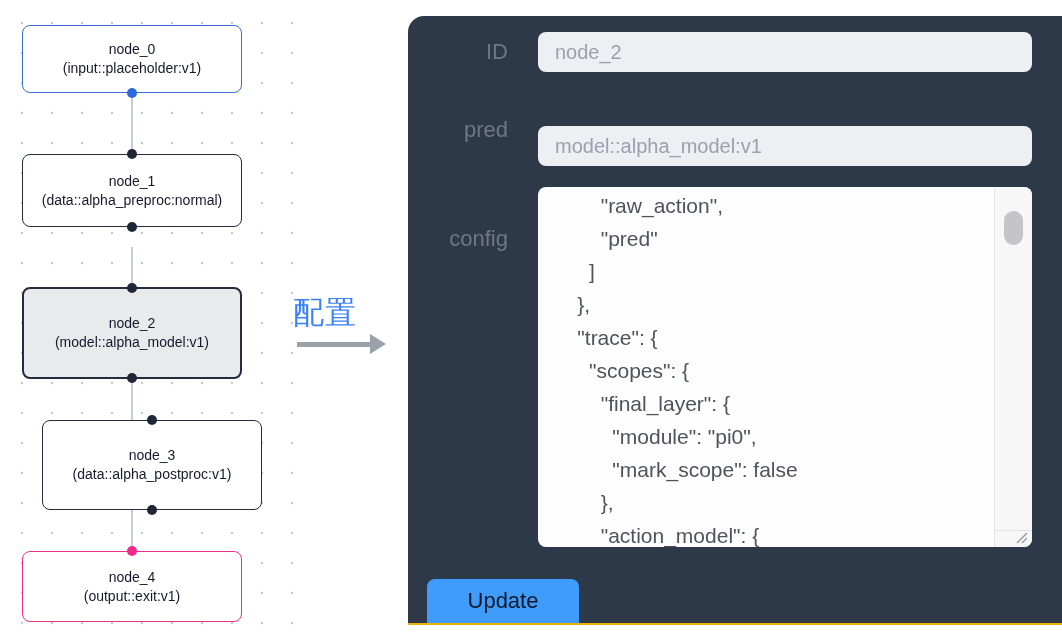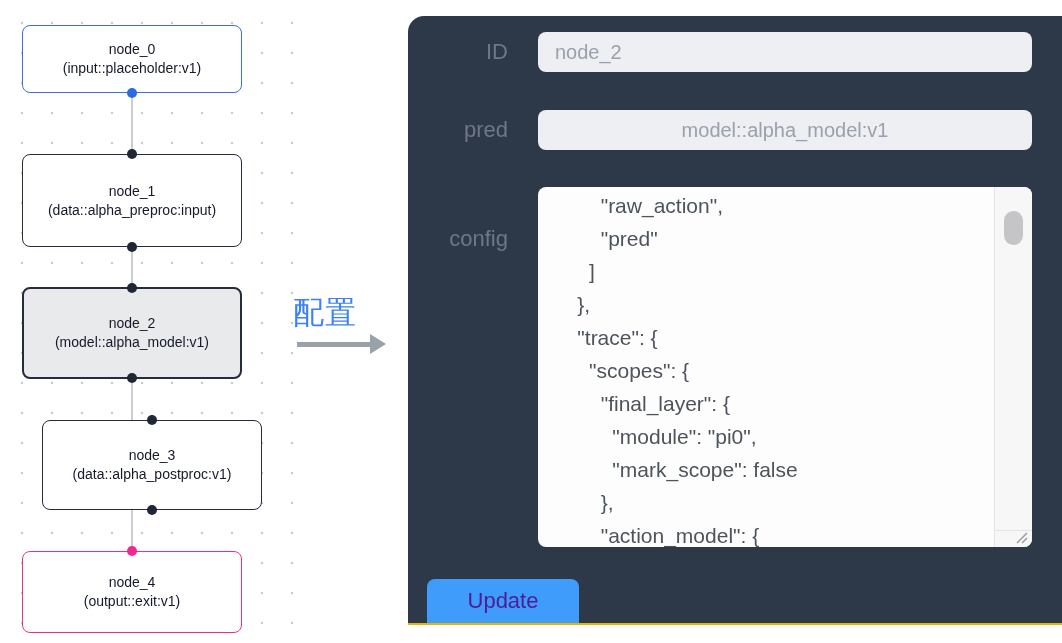--- a/index.html
+++ b/index.html
@@ -26,24 +26,24 @@
 
   
   .node {
     position:absolute; left:22px; width:220px;
     background:#ffffff; border:1.7px solid #242c3e; border-radius:8px;
     display:flex; flex-direction:column; align-items:center; justify-content:center;
     text-align:center; color:#15192b; font-size:14px; line-height:19px; font-weight:500;
   }
   .node .sub { max-width:190px; word-break:break-all; }
   .node-0 { top:25px;  height:68px; border-color:#3c6ed6; }
-  .node-1 { top:154px; height:93px; }
+  .node-1 { top:154px; height:73px; }
   .node-2 { top:287px; height:92px; background:#e9eaec; border-width:2.5px; }
   .node-3 { top:420px; height:90px;margin-left:20px; }
-  .node-4 { top:551px; height:82px; border-color:#ea3187; }
+  .node-4 { top:551px; height:71px; border-color:#ea3187; }
 
   .port { position:absolute; left:50%; margin-left:-5px; width:10px; height:10px; border-radius:50%; background:#1f2736; }
   .port.top { top:-6px; } .port.bottom { bottom:-6px; }
   .port.blue { background:#2d69e1; } .port.pink { background:#f1298c; }
 
   
   .anno-label { position:absolute; left:293px; top:292px; font-size:31px; font-weight:500; color:#3b82f6; letter-spacing:1px; }
   .arrow-line { position:absolute; left:297px; top:342px; width:74px; height:5px; background:#9aa1a9; }
   .arrow-head { position:absolute; left:370px; top:334px; width:0; height:0;
     border-left:16px solid #9aa1a9; border-top:10px solid transparent; border-bottom:10px solid transparent; }
@@ -62,21 +62,21 @@
   .label-type   { top:94px;  line-height:40px; }
   .label-config { top:176px; line-height:30px;margin-top:32px; }
 
   .text-input {
     position:absolute; left:130px; width:494px; height:40px;
     background:#edeff3; border:none; border-radius:8px;
     color:#9aa1ac; font-size:20px; padding:0 17px;
     font-family:"Liberation Sans", sans-serif; outline:none;
   }
   .input-id   { top:16px; }
-  .input-type { top:94px;text-align:center; }
+  .input-type { top:110px; }
 
   .config-box {
     position:absolute; left:130px; top:171px; width:494px; height:360px;
     background:#fdfdfe; border-radius:8px; overflow:hidden;
   }
   .config-text {
     position:absolute; left:0; top:2px; width:455px; padding-left:16px;
     white-space:pre; overflow:hidden;
     color:#4e545c; font-size:21px; line-height:33px;
     font-family:"Liberation Sans", sans-serif;
@@ -87,21 +87,21 @@
   }
   .scroll-thumb {
     position:absolute; left:9px; top:24px; width:19px; height:34px;
     background:#c5c5c8; border-radius:10px;
   }
   .resizer-cell { position:absolute; right:0; bottom:0; width:38px; height:17px; border-top:1px solid #e3e4e6; }
   .resizer-icon { position:absolute; right:4px; bottom:3px; }
 
   .update-btn {
     position:absolute; left:19px; bottom:0; width:152px; height:44px;
-    background:#3f9cfa; color:#4c1d95; border:none; border-radius:8px 8px 0 0;
+    background:#3f9cfa; color:#0f172a; border:none; border-radius:8px 8px 0 0;
     font-size:22px; font-weight:500; font-family:"Liberation Sans", sans-serif;
     cursor:pointer;
   }
 </style>
 </head>
 <body>
 
 <div class="page">
 
   <div class="canvas-left dots">
@@ -111,21 +111,21 @@
     <div class="edge edge-3"></div>
 
     <div class="node node-0">
       <div class="title">node_0</div>
       <div class="sub">(input::placeholder:v1)</div>
       <span class="port bottom blue"></span>
     </div>
 
     <div class="node node-1">
       <div class="title">node_1</div>
-      <div class="sub">(data::alpha_preproc:input)</div>
+      <div class="sub">(data::alpha_preproc:normal)</div>
       <span class="port top"></span>
       <span class="port bottom"></span>
     </div>
 
     <div class="node node-2">
       <div class="title">node_2</div>
       <div class="sub">(model::alpha_model:v1)</div>
       <span class="port top"></span>
       <span class="port bottom"></span>
     </div>

